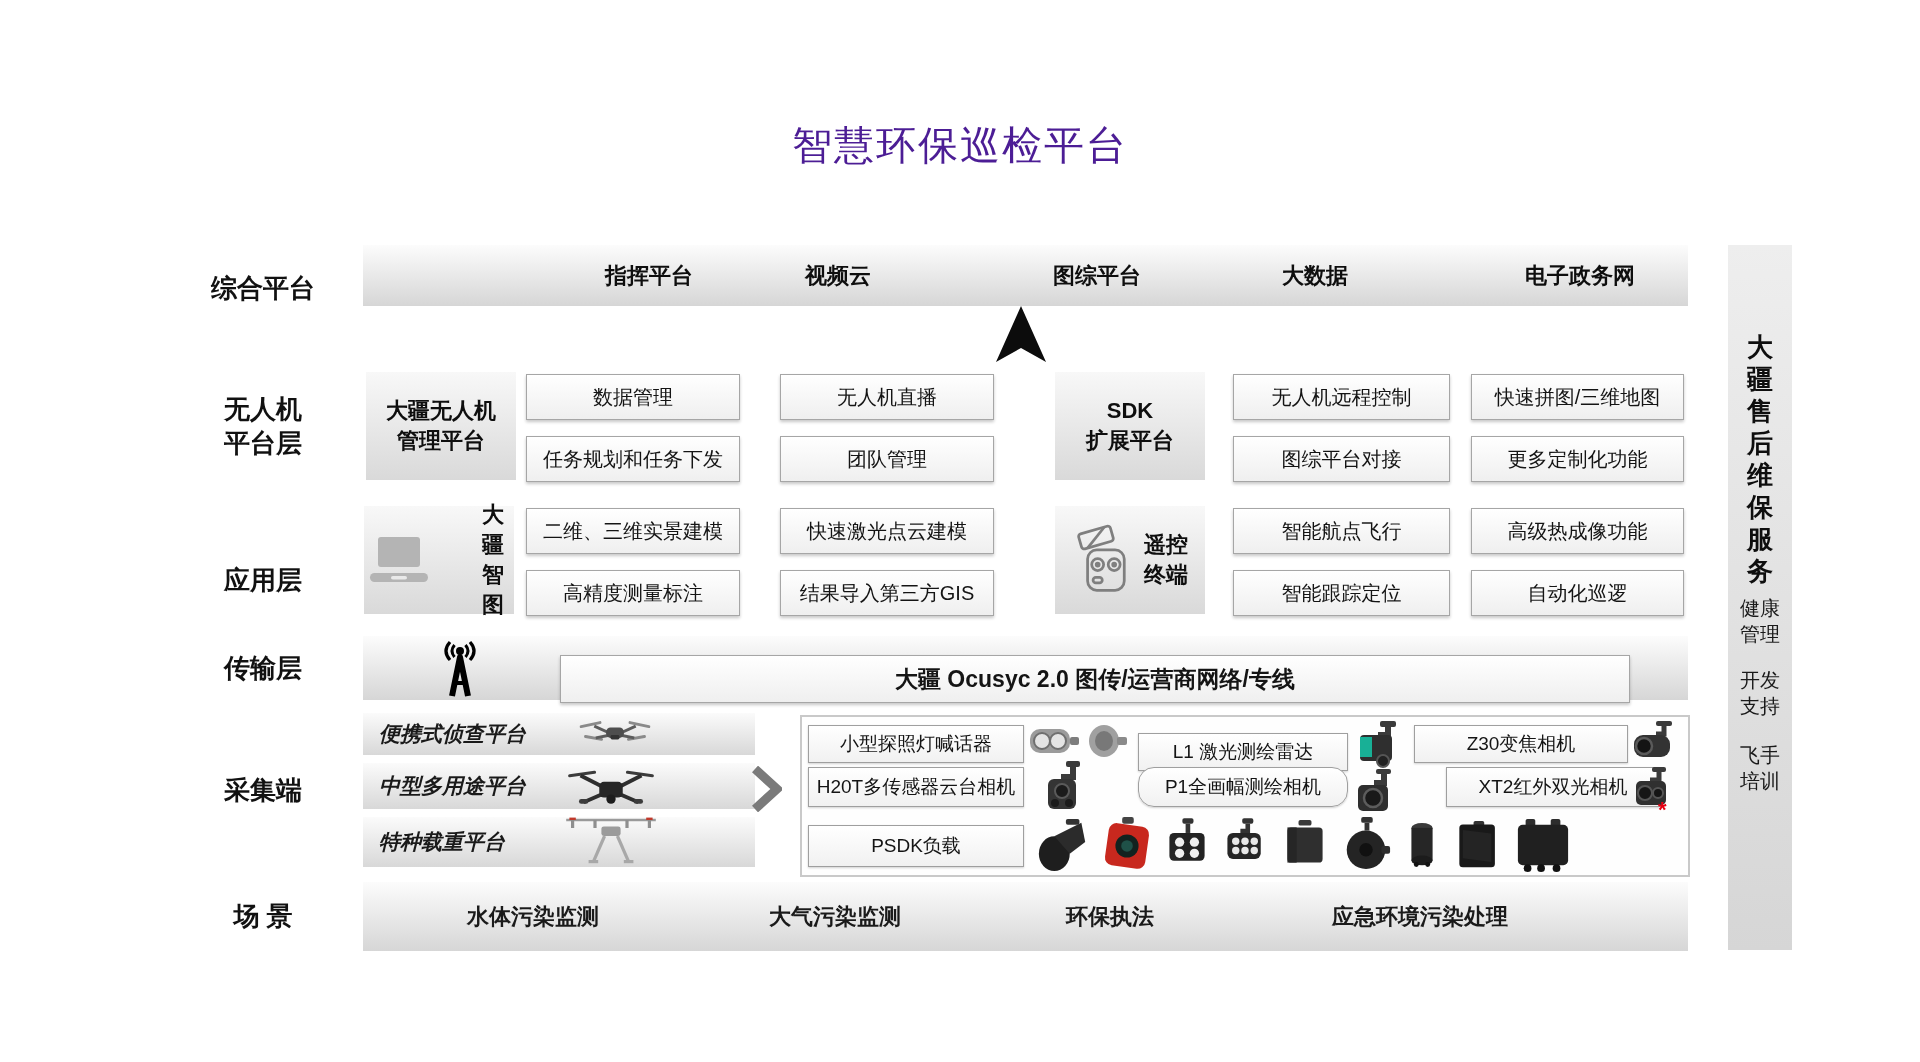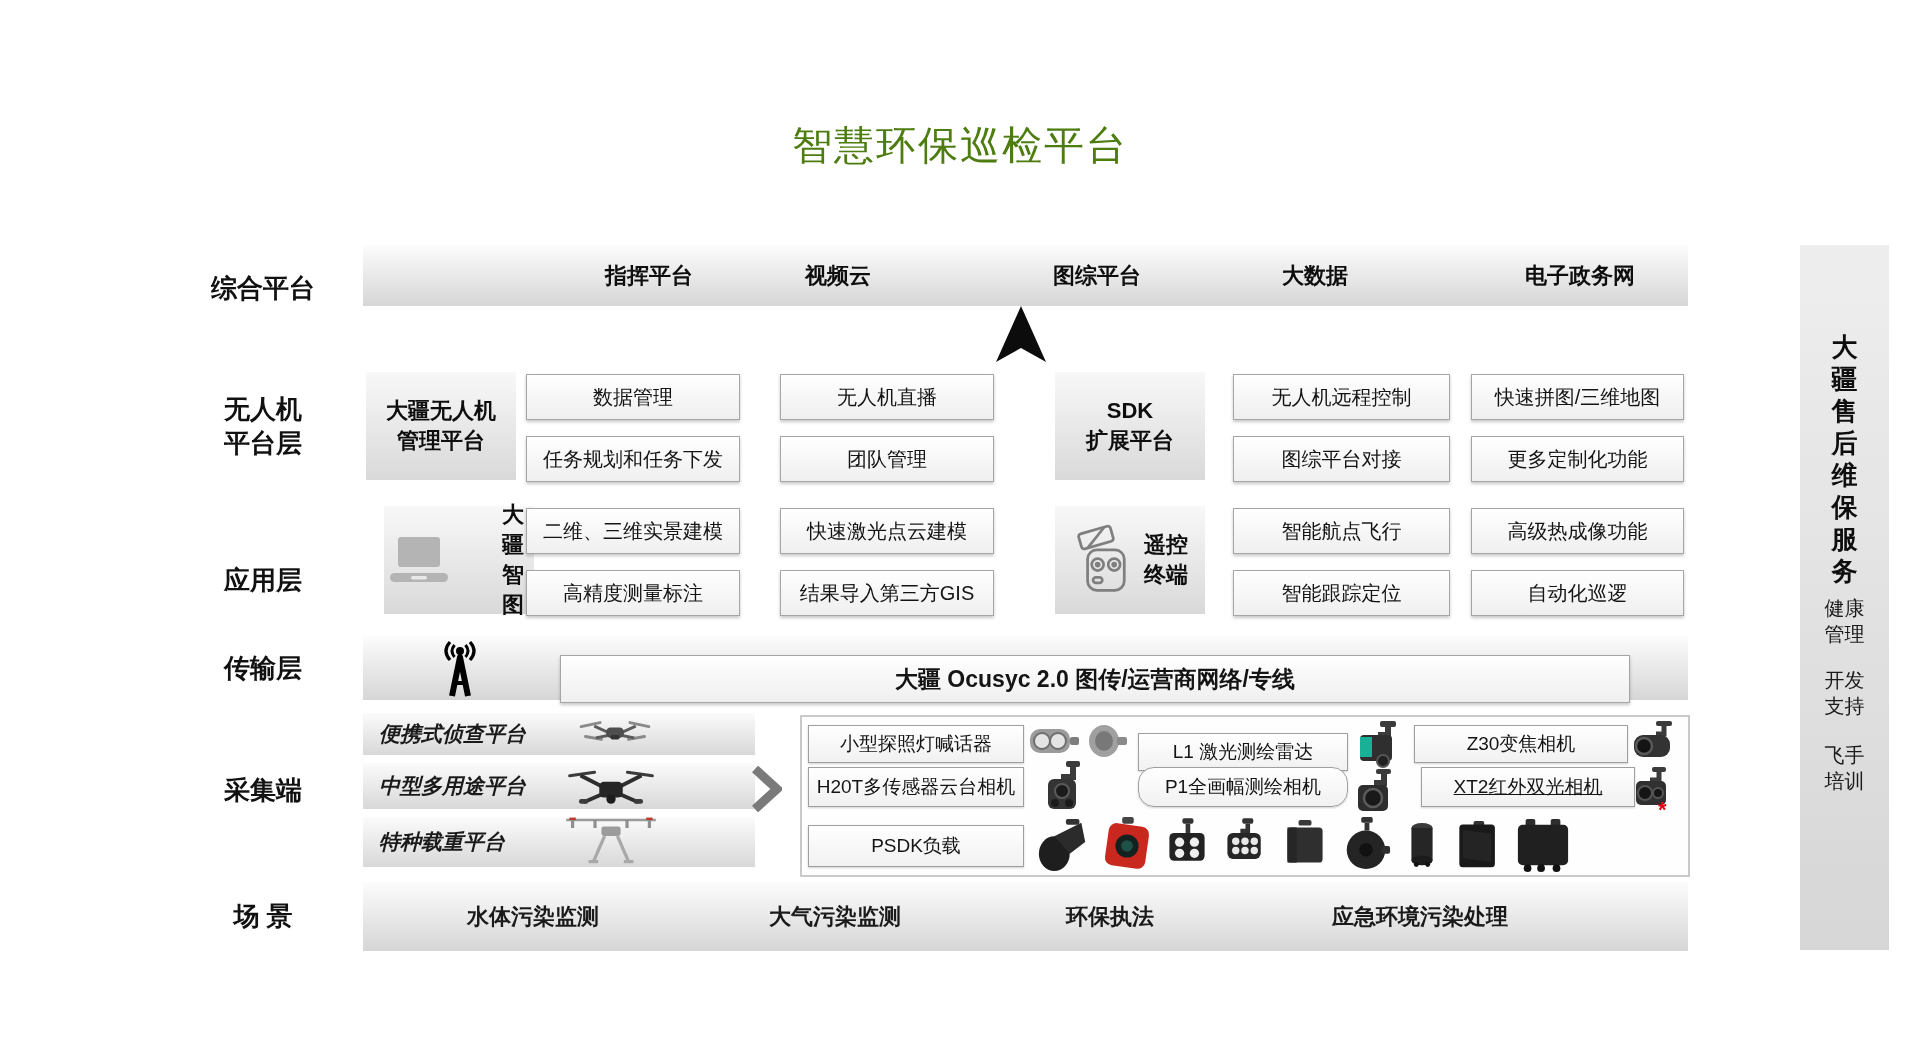--- a/index.html
+++ b/index.html
@@ -1,19 +1,19 @@
 <!DOCTYPE html>
 <html><head>
 <meta charset="utf-8">
 <style>
   html,body{margin:0;padding:0;background:#fff;}
   .canvas{position:relative;width:1920px;height:1062px;background:#ffffff;overflow:hidden;
           font-family:"Liberation Sans","DejaVu Sans",sans-serif;color:#1a1a1a;}
   .title{position:absolute;left:0;right:0;top:118px;text-align:center;font-size:40px;
-         font-weight:400;color:#4d7c0f;letter-spacing:2px;}
+         font-weight:400;color:#4c1d95;letter-spacing:2px;}
   
   .llabel{position:absolute;left:178px;width:170px;text-align:center;font-weight:bold;
           font-size:26px;line-height:34px;color:#111;}
   
   .band{position:absolute;left:363px;width:1325px;background:linear-gradient(#fcfcfc,#d6d6d6);}
   .band-item{position:absolute;top:50%;transform:translate(-50%,-50%);font-weight:bold;
              font-size:22px;white-space:nowrap;color:#0e0e0e;}
   
   .graybox{position:absolute;width:150px;height:108px;background:linear-gradient(#f8f8f8,#d9d9d9);
            display:flex;align-items:center;justify-content:center;text-align:center;
@@ -31,22 +31,22 @@
                  font-weight:bold;font-size:21px;white-space:nowrap;font-style:italic;}
   .pimg{position:absolute;}
   
   .payload{position:absolute;left:800px;top:715px;width:890px;height:162px;background:#fefefe;
            border:2px solid #c9c9c9;box-sizing:border-box;}
   .pbox{position:absolute;background:linear-gradient(#ffffff,#f1f1f1);border:1px solid #9f9f9f;
         box-shadow:0 1px 2px rgba(0,0,0,0.18);display:flex;align-items:center;justify-content:center;
         font-size:19px;white-space:nowrap;color:#141414;}
   .asterisk{position:absolute;font-size:22px;font-weight:bold;color:#e60012;}
   
-  .sidebar{position:absolute;left:1800px;top:245px;width:73px;height:705px;
-           background:linear-gradient(#eeeeee,#d6d6d6);padding-left:16px;}
+  .sidebar{position:absolute;left:1728px;top:245px;width:64px;height:705px;
+           background:linear-gradient(#eeeeee,#d6d6d6);}
   .vtitle{position:absolute;top:86px;left:50%;transform:translateX(-50%);width:28px;
           font-weight:bold;font-size:26px;line-height:32px;word-break:break-all;
           text-align:center;color:#0e0e0e;}
   .vservice{position:absolute;left:50%;transform:translateX(-50%);width:44px;font-size:20px;
             line-height:26px;word-break:break-all;text-align:center;color:#1a1a1a;}
   .scene-item{position:absolute;top:50%;transform:translate(-50%,-50%);font-weight:bold;
               font-size:22px;white-space:nowrap;}
   .abs{position:absolute;}
   svg{display:block;}
 </style>
@@ -96,21 +96,21 @@
     <div>
       <div>SDK</div>
       <div>扩展平台</div>
     </div>
   </div>
   <div class="box fbox" style="left:1233px;top:374px;width:215px;">无人机远程控制</div>
   <div class="box fbox" style="left:1233px;top:436px;width:215px;">图综平台对接</div>
   <div class="box fbox" style="left:1471px;top:374px;width:211px;">快速拼图/三维地图</div>
   <div class="box fbox" style="left:1471px;top:436px;width:211px;">更多定制化功能</div>
 
-  <div class="graybox iconrow" style="left:384px;top:506px;gap:38px;">
+  <div class="graybox iconrow" style="left:364px;top:506px;gap:38px;">
     <span>
       <svg width="70" height="50" viewBox="0 0 70 50">
         <rect x="14" y="2" width="42" height="30" rx="3" fill="#b4b4b4"></rect>
         <rect x="6" y="38" width="58" height="9" rx="4.5" fill="#b4b4b4"></rect>
         <rect x="27" y="41" width="16" height="3.5" rx="1.75" fill="#e9e9e9"></rect>
       </svg>
     </span>
     <div>
       <div>大疆</div>
       <div>智图</div>
@@ -236,21 +236,21 @@
         <polyline points="3,3 25,23 3,43" stroke="#7a7a7a" stroke-width="9" fill="none"></polyline>
       </svg>
   </div>
 
   <div class="payload">
     <div class="pbox" style="left:6px;top:8px;width:214px;height:36px;">小型探照灯喊话器</div>
     <div class="pbox" style="left:336px;top:16px;width:208px;height:36px;">L1 激光测绘雷达</div>
     <div class="pbox" style="left:612px;top:8px;width:212px;height:36px;">Z30变焦相机</div>
     <div class="pbox" style="left:6px;top:50px;width:214px;height:38px;">H20T多传感器云台相机</div>
     <div class="pbox" style="left:336px;top:50px;width:208px;height:38px;border-radius:16px;">P1全画幅测绘相机</div>
-    <div class="pbox" style="left:619px;top:50px;width:212px;height:38px;text-decoration:underline;">XT2红外双光相机</div>
+    <div class="pbox" style="left:644px;top:50px;width:212px;height:38px;">XT2红外双光相机</div>
     <div class="pbox" style="left:6px;top:108px;width:214px;height:40px;">PSDK负载</div>
 
     <div class="abs" style="left:226px;top:6px;">
       <svg width="52" height="36" viewBox="0 0 52 36">
         <rect x="2" y="6" width="40" height="24" rx="10" fill="#9b9b9b"></rect>
         <circle cx="14" cy="18" r="8" fill="#e4e4e4" stroke="#6f6f6f" stroke-width="2"></circle>
         <circle cx="30" cy="18" r="8" fill="#e4e4e4" stroke="#6f6f6f" stroke-width="2"></circle>
         <rect x="42" y="14" width="9" height="8" rx="2" fill="#7d7d7d"></rect>
       </svg>
     </div>

